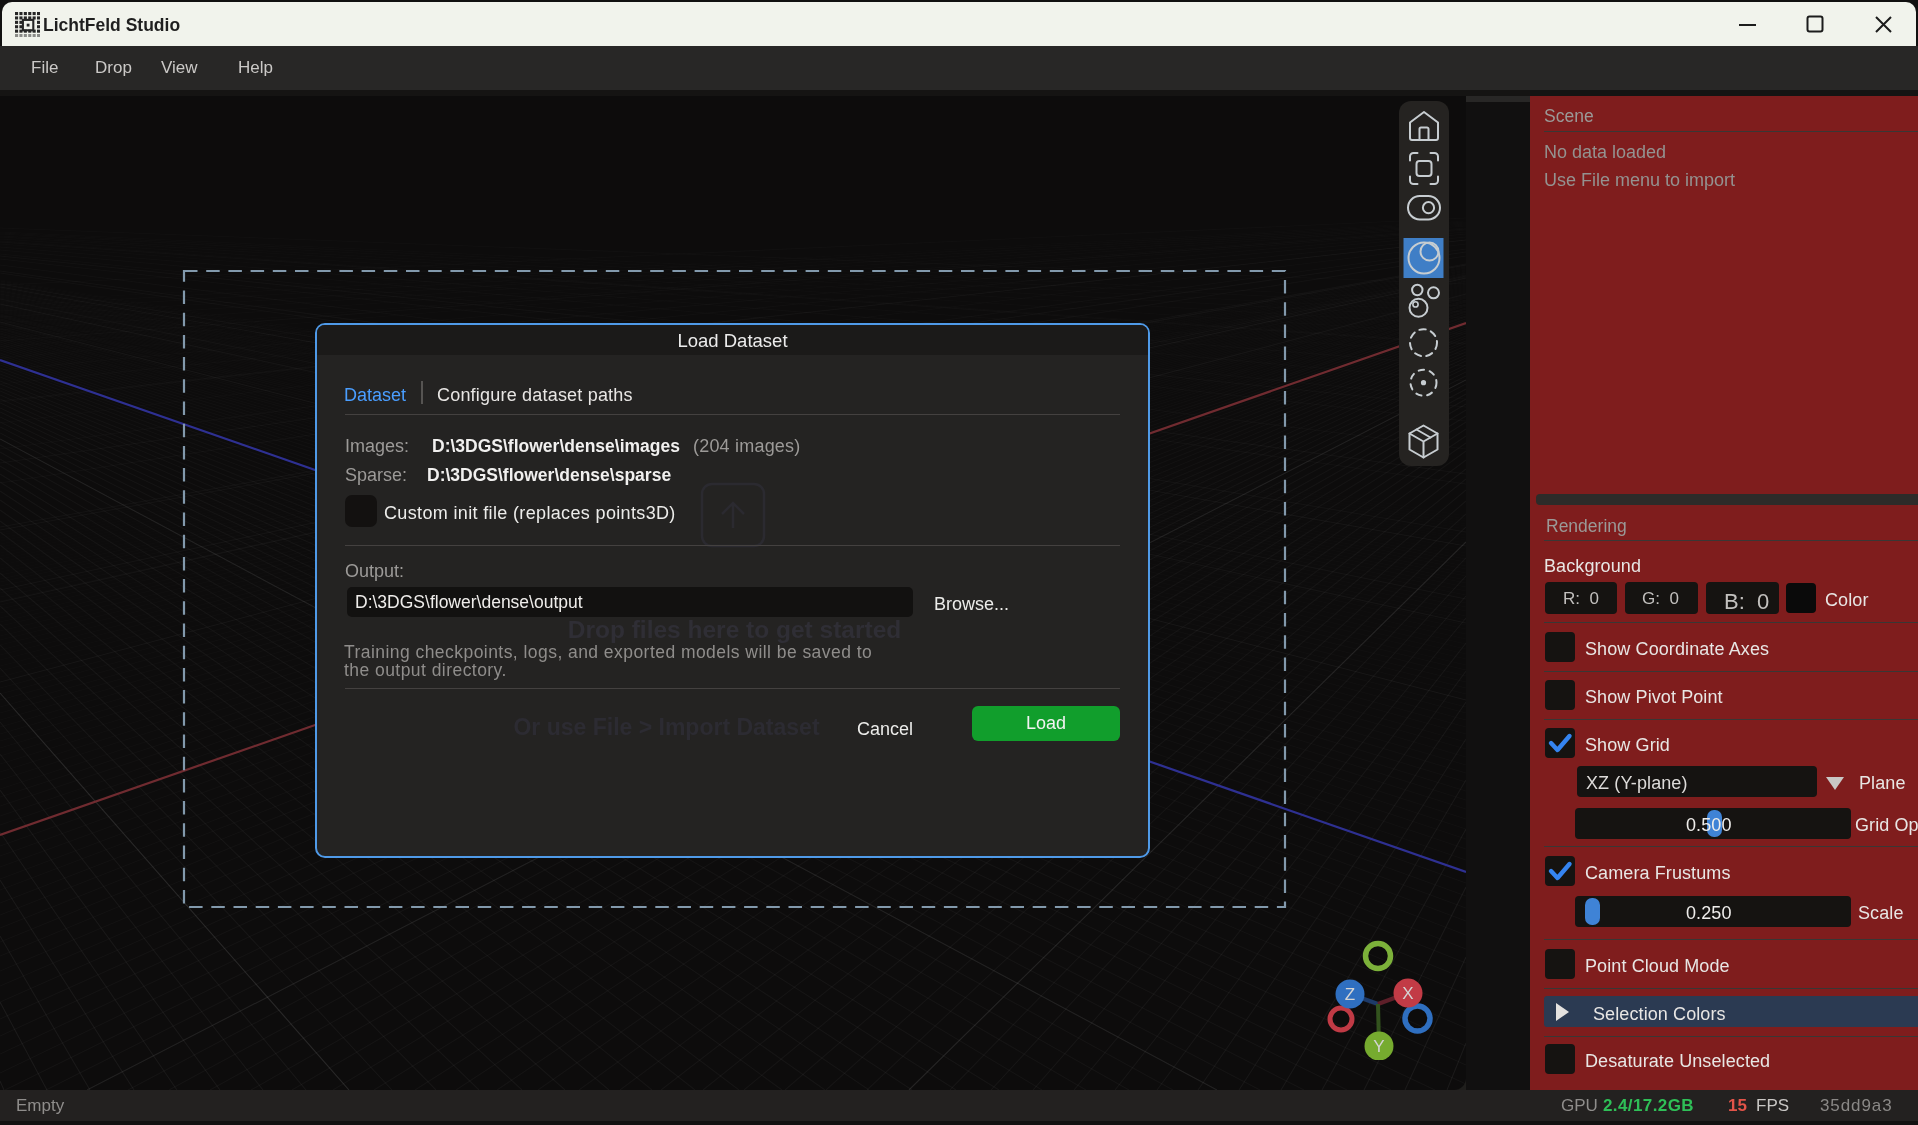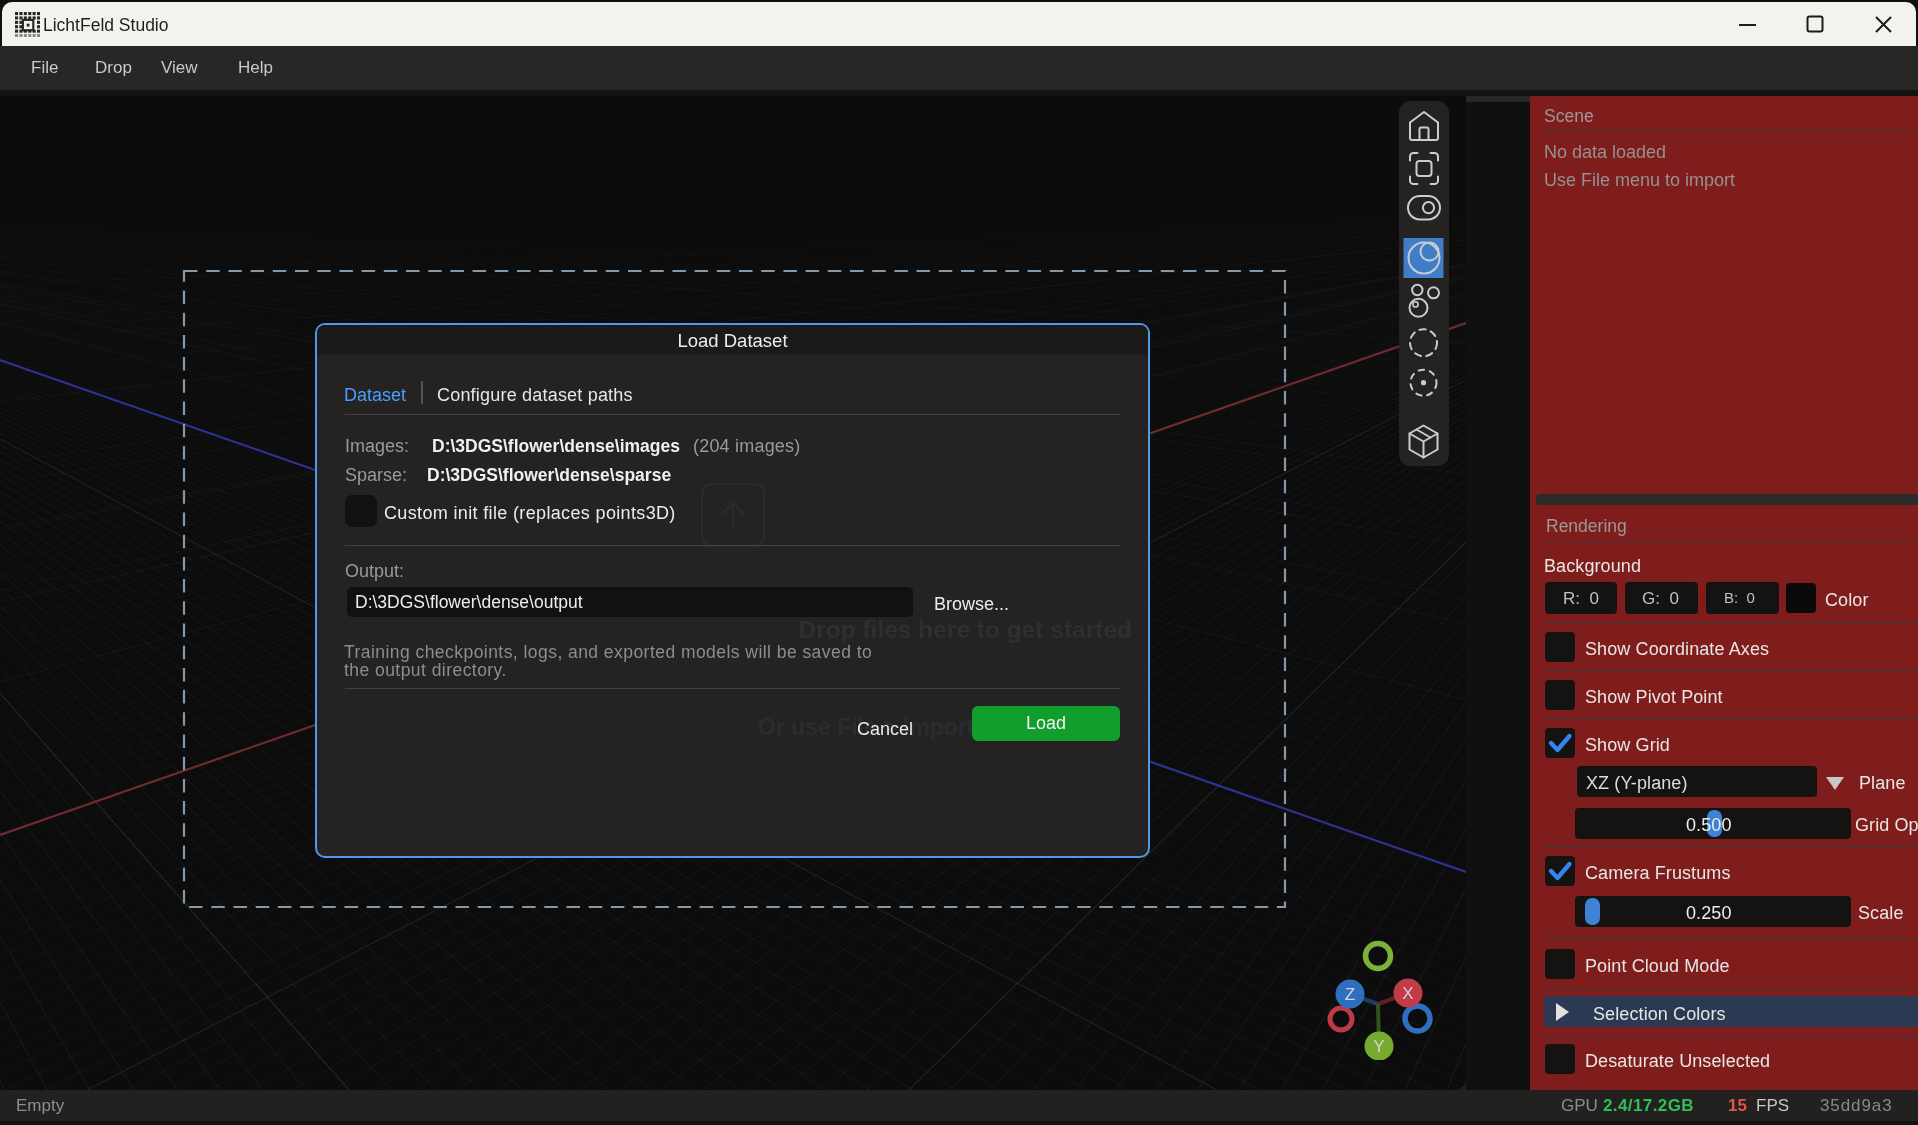--- a/index.html
+++ b/index.html
@@ -2,36 +2,36 @@
 <html><head>
 <meta charset="utf-8">
 <style>
   * { margin:0; padding:0; box-sizing:border-box; }
   html,body { width:1918px; height:1125px; overflow:hidden; background:#111010; }
   body { font-family:"Liberation Sans", sans-serif; position:relative; }
   .abs { position:absolute; }
 
   
   #titlebar { left:2px; top:2px; width:1914px; height:44px; background:#f1f3ec;
-              border-radius:10px 10px 0 0; }
+              border-radius:10px 10px 0 0;font-weight:bold; }
   #apptitle { left:64px; top:11px; font-size:20px; color:#1c1c1c; }
 
   
   #menubar { left:0; top:46px; width:1918px; height:56px; background:#282726; }
   .menuitem { position:absolute; top:12px; font-size:17px; color:#cbc9c7; }
 
   #midstrip { left:0; top:90px; width:1918px; height:6px; background:#151413; }
 
   
   #viewport { left:0; top:96px; width:1466px; height:994px; background:#0d0c0c; overflow:hidden; border-radius:0 0 12px 0; }
 
   
   #dialog { left:315px; top:323px; width:835px; height:535px;
             background:#242322; border:2px solid #4f9ae8; border-radius:10px; }
-  .ghostd { position:absolute; left:0; width:815px; text-align:right;padding-left:20px; }
+  .ghostd { position:absolute; left:0; width:815px; text-align:center;padding-left:20px; }
   #dlghead { left:0; top:0; width:100%; height:30px; background:#1b1a19;
              border-radius:8px 8px 0 0; text-align:center; }
   #dlghead span { font-size:18.5px; color:#ececec; line-height:31px; }
   .dlglabel { color:#9c9a98; font-size:18px; }
   .dlgval { color:#f1f0ef; font-size:17.5px; font-weight:600; }
   .dlgsep { position:absolute; left:28px; width:775px; height:1px; background:#444140; }
   .dlgtext { color:#8f8d8b; font-size:17.5px; letter-spacing:0.45px; }
 
   
   #panel { left:1530px; top:96px; width:514px; height:994px; background:#7f1d1d; }
@@ -494,21 +494,21 @@
 
   <span class="sechead" style="left:16px;top:420px">Rendering</span>
   <div class="psep" style="left:14px;top:444px;width:417px"></div>
 
   <span class="rowlabel" style="left:14px;top:460px">Background</span>
   <div class="frame" style="left:15px;top:486px;width:72px;height:32px"></div>
   <span class="abs" style="left:33px;top:493px;font-size:17px;color:#c2c0be;position:absolute">R:&nbsp;&nbsp;0</span>
   <div class="frame" style="left:95px;top:486px;width:73px;height:32px"></div>
   <span class="abs" style="left:112px;top:493px;font-size:17px;color:#c2c0be">G:&nbsp;&nbsp;0</span>
   <div class="frame" style="left:176px;top:486px;width:73px;height:32px"></div>
-  <span class="abs" style="left:194px;top:493px;font-size:15px;color:#c2c0be">B:&nbsp;&nbsp;0</span>
+  <span class="abs" style="left:194px;top:493px;font-size:22px;color:#c2c0be">B:&nbsp;&nbsp;0</span>
   <div class="abs" style="left:256px;top:487px;width:30px;height:30px;background:#0a0a0a;border-radius:4px"></div>
   <span class="rowlabel" style="left:295px;top:494px">Color</span>
   <div class="psep" style="left:14px;top:526px;width:408px"></div>
 
   <div class="cbox" style="left:15px;top:536px"></div>
   <span class="rowlabel" style="left:55px;top:543px">Show Coordinate Axes</span>
   <div class="psep" style="left:14px;top:575px;width:408px"></div>
 
   <div class="cbox" style="left:15px;top:584px"></div>
   <span class="rowlabel" style="left:55px;top:591px">Show Pivot Point</span>

